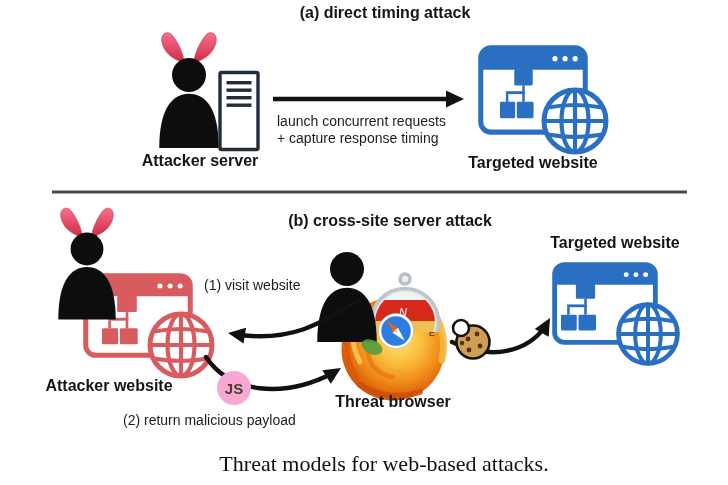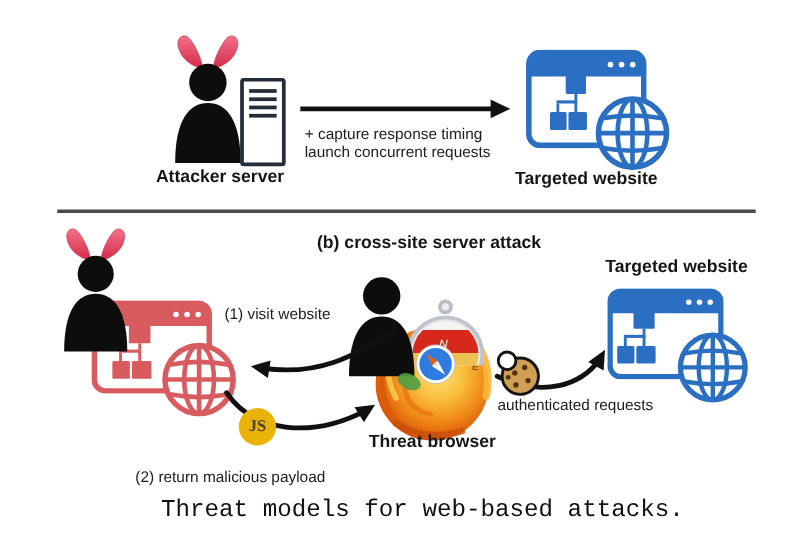--- a/index.html
+++ b/index.html
@@ -4,24 +4,24 @@
 <style>
   html,body{margin:0;padding:0;background:#fff;}
   #figure{position:relative;width:728px;height:485px;background:#fff;overflow:hidden;
           font-family:"Liberation Sans",sans-serif;color:#111;}
   #art{position:absolute;left:0;top:0;z-index:1;}
   .txt{position:absolute;z-index:2;white-space:nowrap;}
   .clabel{transform:translateX(-50%);text-align:center;}
   .title{font-weight:bold;font-size:16px;color:#151515;}
   .entity{font-weight:bold;font-size:16px;color:#151515;}
   .note{font-size:14px;color:#1c1c1c;line-height:17px;}
-  .caption{font-family:Liberation Mono, monospace;font-size:22px;color:#111;}
+  .caption{font-family:Liberation Serif, serif;font-size:22px;color:#111;}
   #js-badge{position:absolute;z-index:3;width:34px;height:34px;border-radius:50%;
-            background:#eab308;display:flex;align-items:center;justify-content:center;
-            font-weight:bold;font-size:15px;color:#4a4228;font-family:Liberation Serif, serif;}
+            background:#f9a8d4;display:flex;align-items:center;justify-content:center;
+            font-weight:bold;font-size:15px;color:#4a4228;}
 </style>
 </head>
 <body>
 
 <div id="figure">
 
   <svg id="art" width="728" height="485" viewBox="0 0 728 485">
     <defs>
       <linearGradient id="hg" x1="0" y1="0" x2="0" y2="1">
         <stop offset="0" stop-color="#f5708b"></stop>
@@ -192,40 +192,41 @@
       <g fill="#53300f">
         <circle cx="468" cy="339" r="2.4"></circle>
           <circle cx="477" cy="334" r="2.4"></circle>
         <circle cx="480" cy="346" r="2.4"></circle>
           <circle cx="469" cy="350" r="2.4"></circle>
         <circle cx="462" cy="343" r="2.2"></circle>
       </g>
     </g>
   </svg>
 
+  <div class="txt clabel title" style="left:385px;top:4px">(a) direct timing attack</div>
 
   <div class="txt note" style="left:277px;top:113px">
+    <div>launch concurrent requests</div>
     <div>+ capture response timing</div>
-    <div>launch concurrent requests</div>
   </div>
 
   <div class="txt clabel entity" style="left:200px;top:152px">Attacker server</div>
   <div class="txt clabel entity" style="left:533px;top:154px">Targeted website</div>
 
   <div class="txt clabel title" style="left:390px;top:212px">(b) cross-site server attack</div>
 
   <div class="txt note" style="left:204px;top:277px">(1) visit website</div>
 
-
-  <div class="txt note" style="left:123px;top:425px">(2) return malicious payload</div>
+  <div class="txt clabel entity" style="left:109px;top:377px">Attacker website</div>
+
+  <div class="txt note" style="left:123px;top:412px">(2) return malicious payload</div>
 
   <div class="txt clabel entity" style="left:393px;top:393px">Threat browser</div>
 
   <div class="txt clabel note" style="left:523px;top:360px">
-    <div>authenticated requests</div>
   </div>
 
   <div class="txt clabel entity" style="left:615px;top:234px">Targeted website</div>
 
   <div id="js-badge" style="left:217px;top:371px">JS</div>
 
   <div class="txt clabel caption" style="left:384px;top:451px">Threat models for web-based attacks.</div>
 </div>
 
 </body></html>

